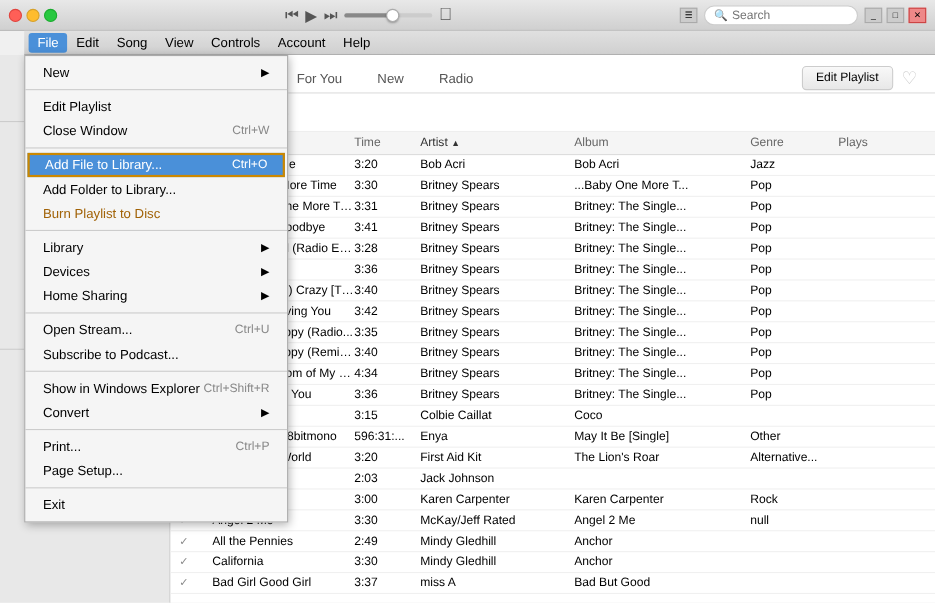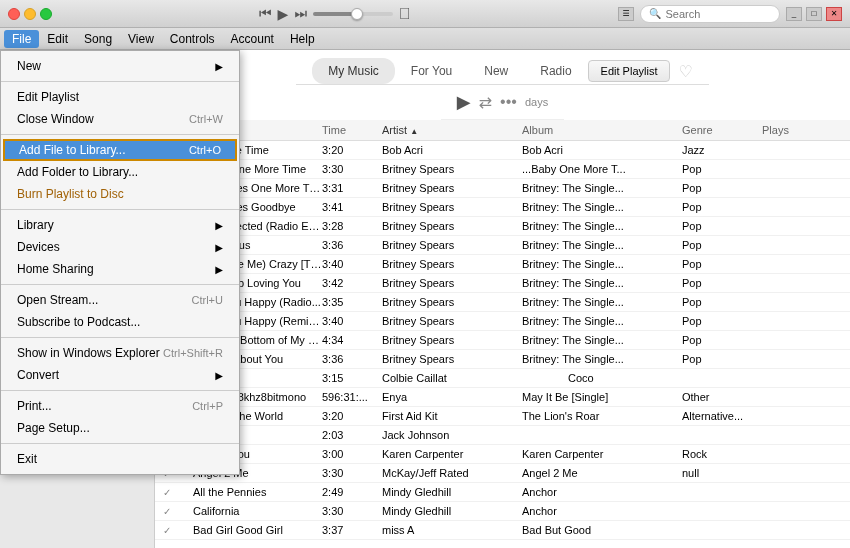--- a/index.html
+++ b/index.html
@@ -109,20 +109,21 @@
     
     .menu-bar {
       background: linear-gradient(to bottom, #e0e0e0, #d0d0d0);
       height: 22px;
       display: flex;
       align-items: center;
       padding: 0 4px;
       border-bottom: 1px solid #b0b0b0;
       position: relative;
       z-index: 100;
+      margin-left: 22px;
     }
     .menu-item {
       padding: 2px 8px;
       font-size: 12px;
       cursor: pointer;
       border-radius: 3px;
       position: relative;
     }
     .menu-item.active { background: #4a90d9; color: white; }
 
@@ -197,21 +198,20 @@
     .sidebar-icon { font-size: 11px; color: #666; }
     .sidebar-divider { height: 1px; background: #ccc; margin: 4px 0; }
 
     
     .content-area {
       flex: 1;
       display: flex;
       flex-direction: column;
       background: white;
       overflow: hidden;
-      align-items: center;
     }
 
     
     .tab-bar {
       display: flex;
       align-items: center;
       padding: 8px 16px 0;
       border-bottom: 1px solid #ddd;
       background: white;
     }
@@ -609,21 +609,21 @@
     <div style="overflow:hidden;text-overflow:ellipsis;white-space:nowrap;">Britney: The Single...</div>
     <div>Pop</div>
     <div></div>
     <div></div>
   </div>
           <div class="table-row">
     <div class="check-col">✓</div>
     <div class="title-col">Bubbly</div>
     <div>3:15</div>
     <div>Colbie Caillat</div>
-    <div style="overflow:hidden;text-overflow:ellipsis;white-space:nowrap;margin-left:46px;">Coco</div>
+    <div style="overflow:hidden;text-overflow:ellipsis;white-space:nowrap;">Coco</div>
     <div></div>
     <div></div>
     <div></div>
   </div>
           <div class="table-row">
     <div class="check-col">✓</div>
     <div class="title-col">Enyawav8khz8bitmono</div>
     <div>596:31:...</div>
     <div>Enya</div>
     <div style="overflow:hidden;text-overflow:ellipsis;white-space:nowrap;">May It Be [Single]</div>

